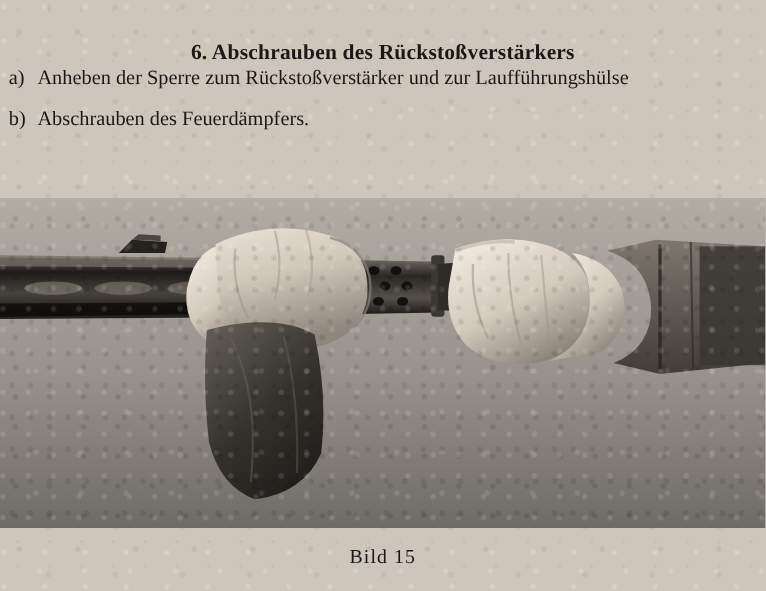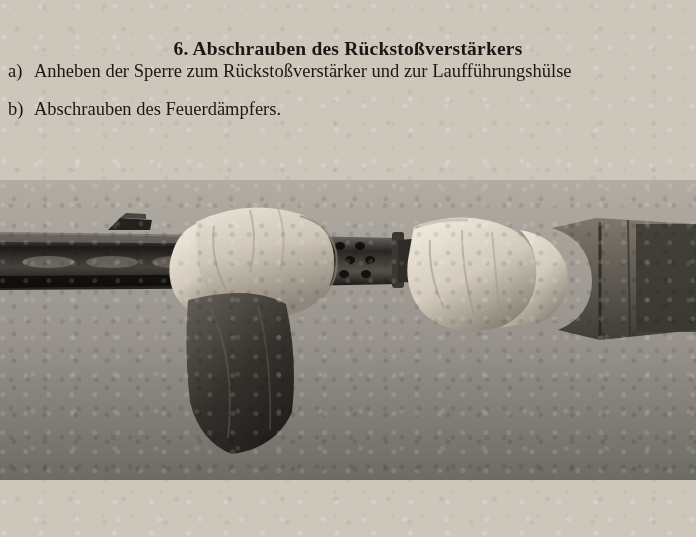--- a/index.html
+++ b/index.html
@@ -218,14 +218,15 @@
       <path d="M520 50 Q556 56 566 86 Q574 118 546 140 L500 148 Q534 132 536 98 Q538 66 520 50 Z" fill="url(#handGrad2)"></path>
       <path d="M552 48 Q590 60 592 100 Q592 136 558 150 L600 160 L696 150 L696 44 L596 38 Z" fill="url(#cuffGrad)"></path>
       <path d="M600 42 L600 156" fill="none" stroke="#26231f" stroke-width="3" opacity="0.8"></path>
       <path d="M628 40 L630 156" fill="none" stroke="#2b2824" stroke-width="2" opacity="0.6"></path>
       <rect x="636" y="44" width="60" height="108" fill="#3a3731" opacity="0.85"></rect>
 
       <rect x="0" y="0" width="696" height="300" fill="none"></rect>
     </svg>
   </div>
 
+  <div class="caption">Bild 15</div>
 
 </div>
 
 </body></html>

